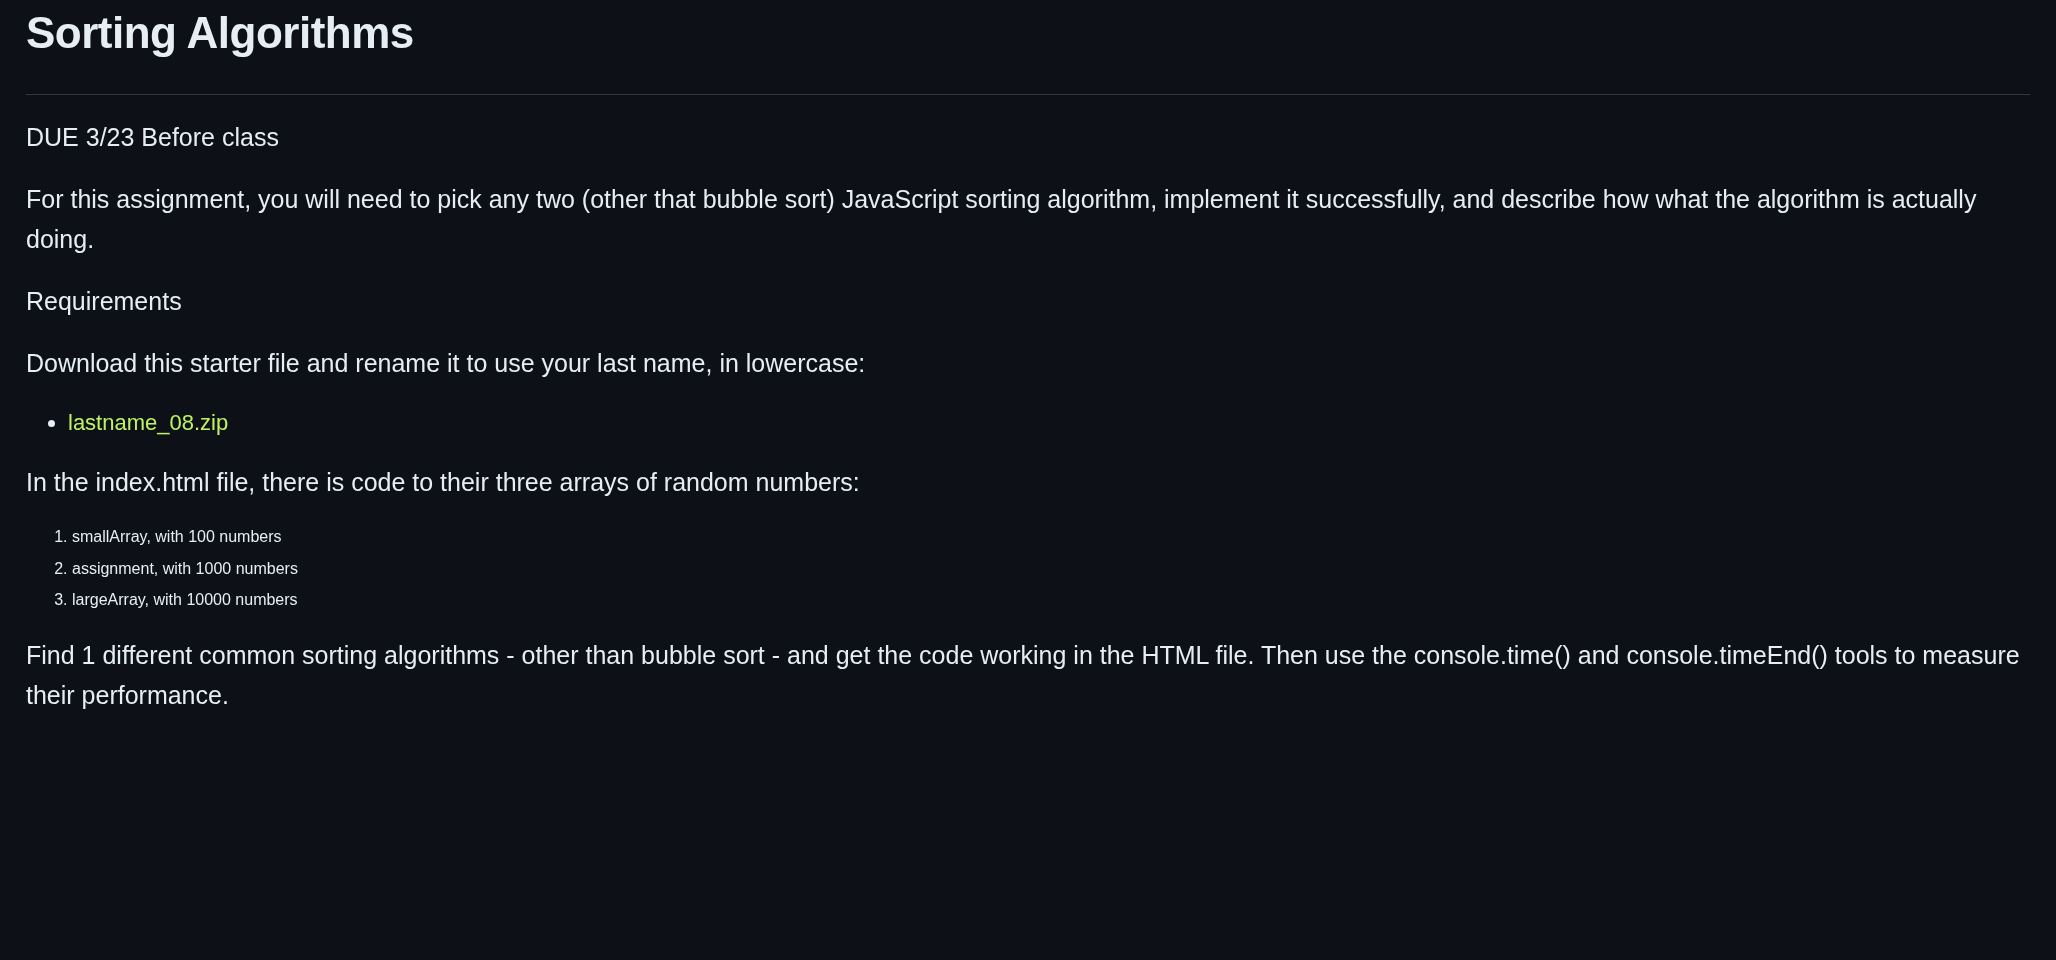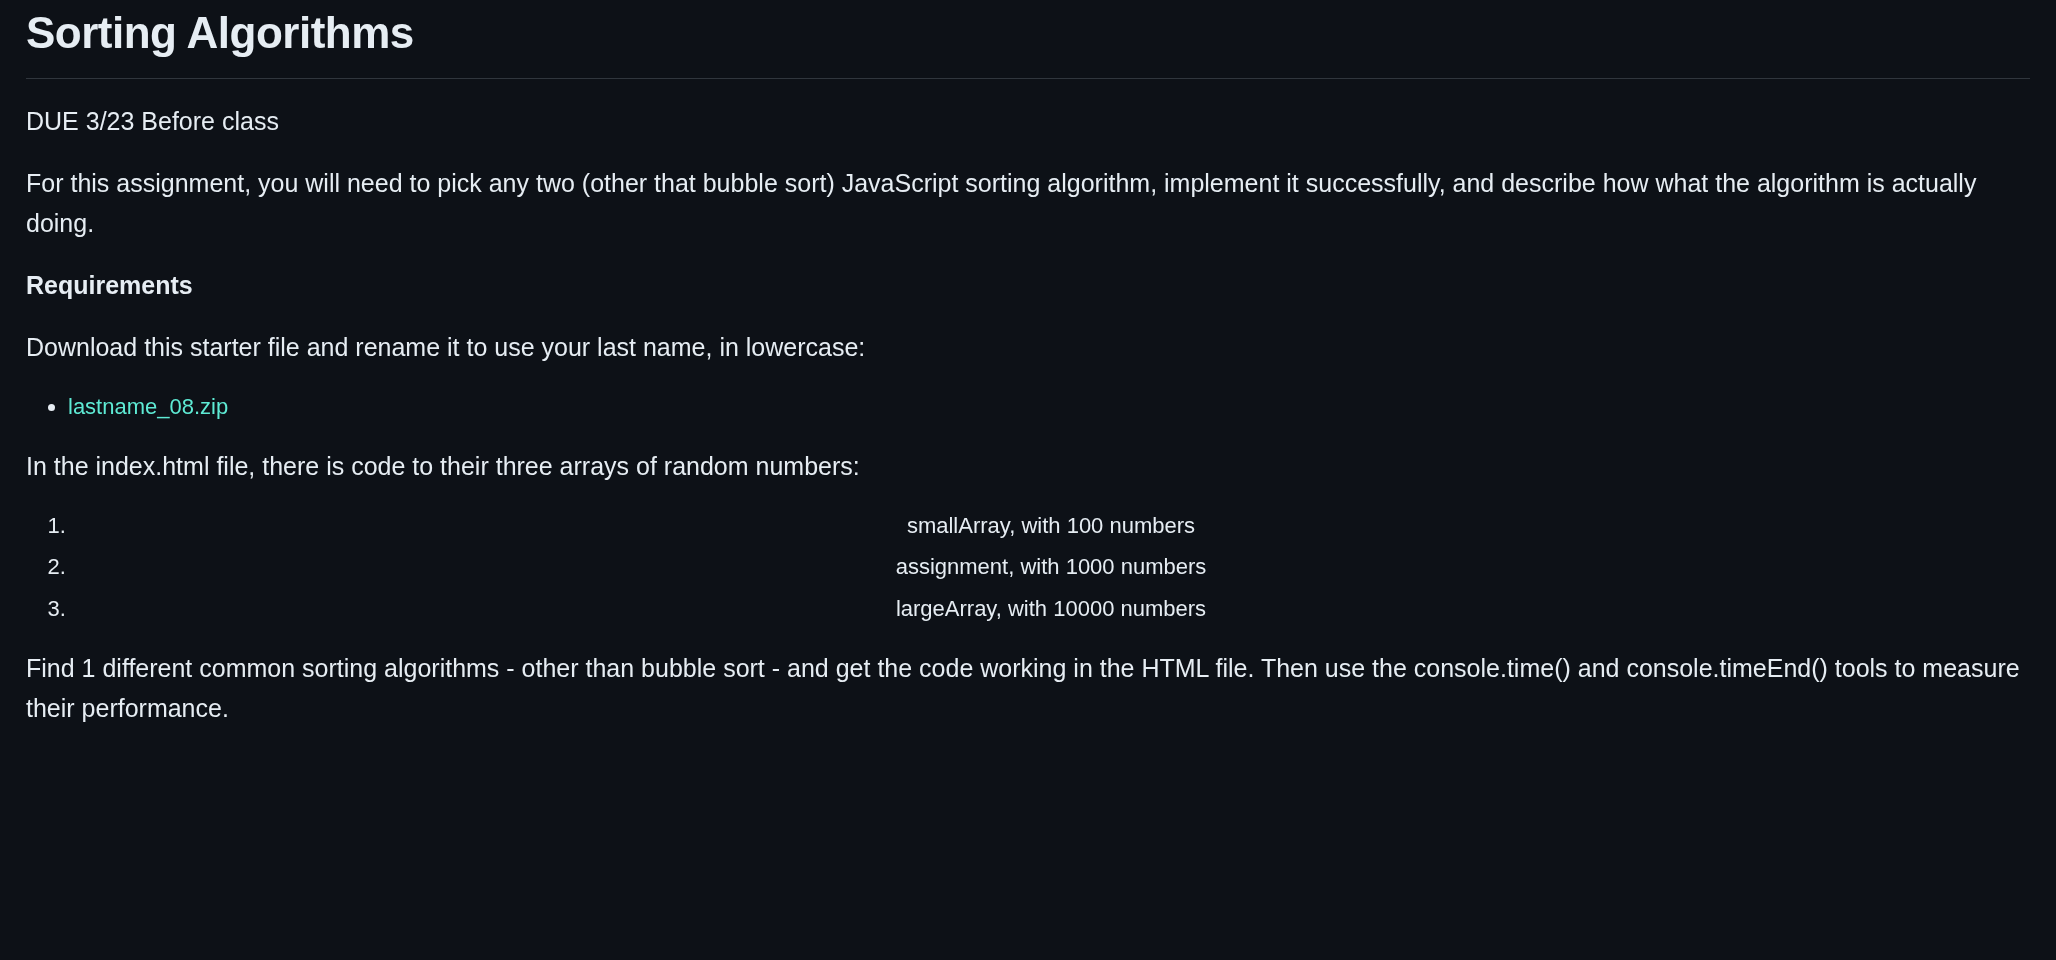--- a/index.html
+++ b/index.html
@@ -14,32 +14,32 @@
       font-size: 22px;
       line-height: 1.5;
       padding: 0 26px;
       width: 2056px;
     }
     h1 {
       font-size: 44px;
       font-weight: 600;
       margin-top: 0;
       margin-bottom: 20px;
-      padding-bottom: 12px;
+      padding-bottom: 28px;
       border-bottom: 1px solid #30363d;
       letter-spacing: -0.5px;
     }
     p {
       margin-bottom: 22px;
       margin-top: 22px;
       font-size: 25px;
       line-height: 1.6;
     }
     strong {
-      font-weight: 700;
+      font-weight: 400;
       color: #e6edf3;
     }
     ul {
       list-style-type: disc;
       padding-left: 42px;
       margin-bottom: 22px;
       margin-top: 0;
     }
     ul li {
       margin-bottom: 4px;
@@ -49,26 +49,25 @@
     ul li::marker {
       color: #e6edf3;
     }
     ol {
       padding-left: 46px;
       margin-bottom: 22px;
       margin-top: 0;
     }
     ol li {
       margin-bottom: 6px;
-      font-size: 22px;
+      font-size: 16px;
       line-height: 1.6;
-      text-align: center;
     }
     a {
-      color: #5eead4;
+      color: #bef264;
       text-decoration: none;
     }
   </style>
 </head>
 <body>
 
 <h1>Sorting Algorithms</h1>
 
 <p>DUE 3/23 Before class</p>
 

